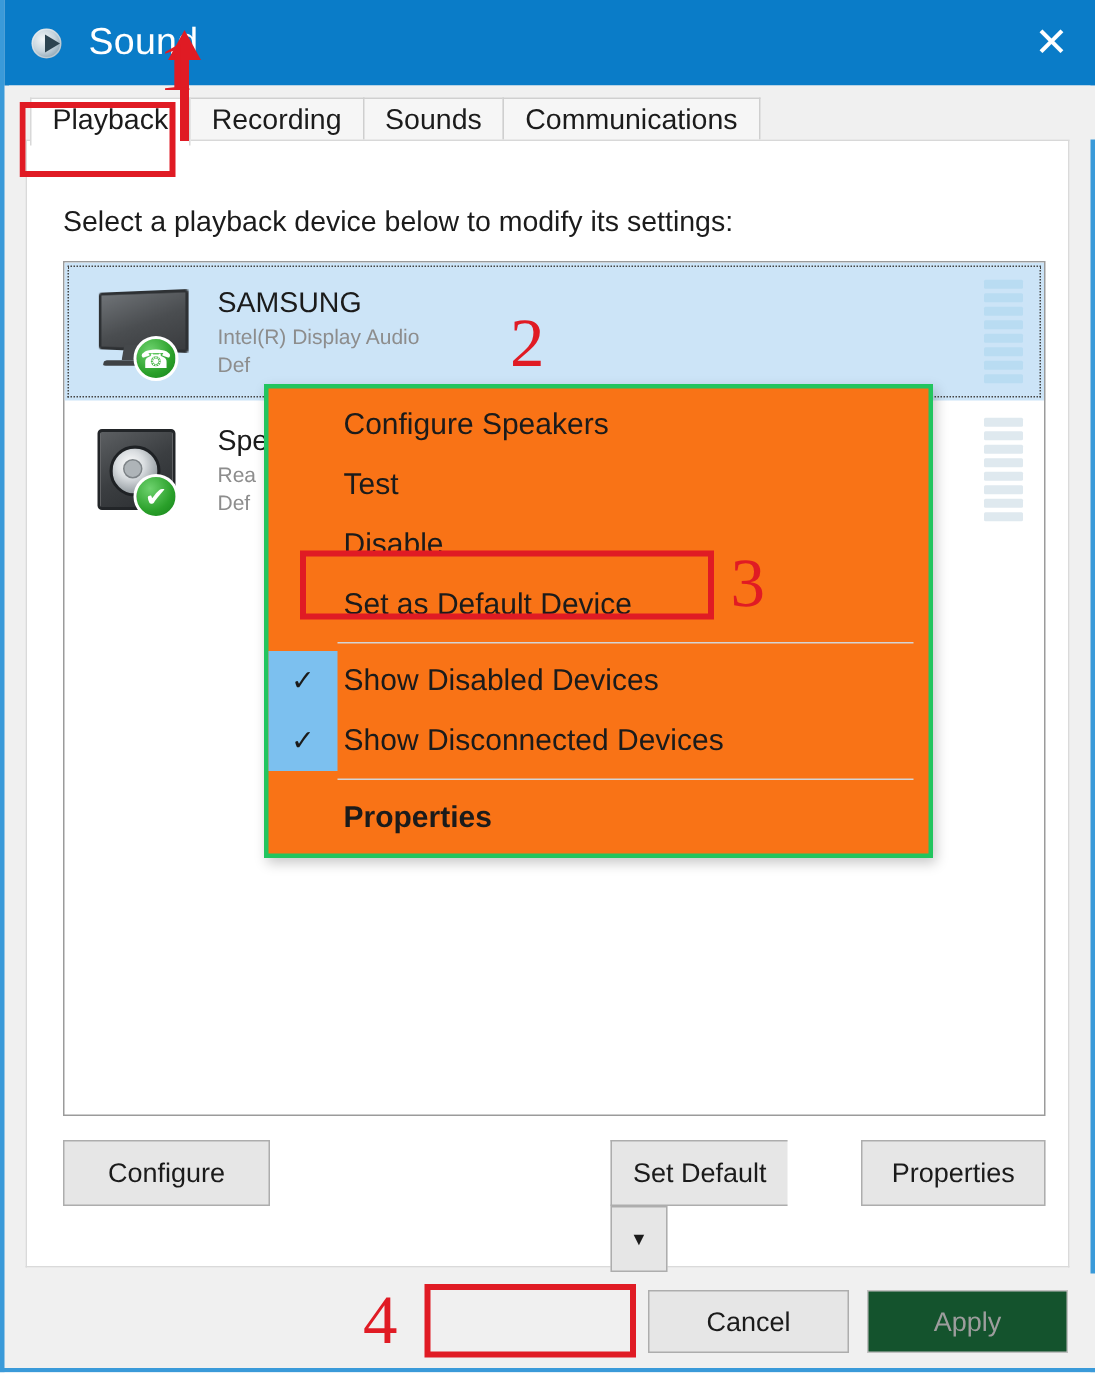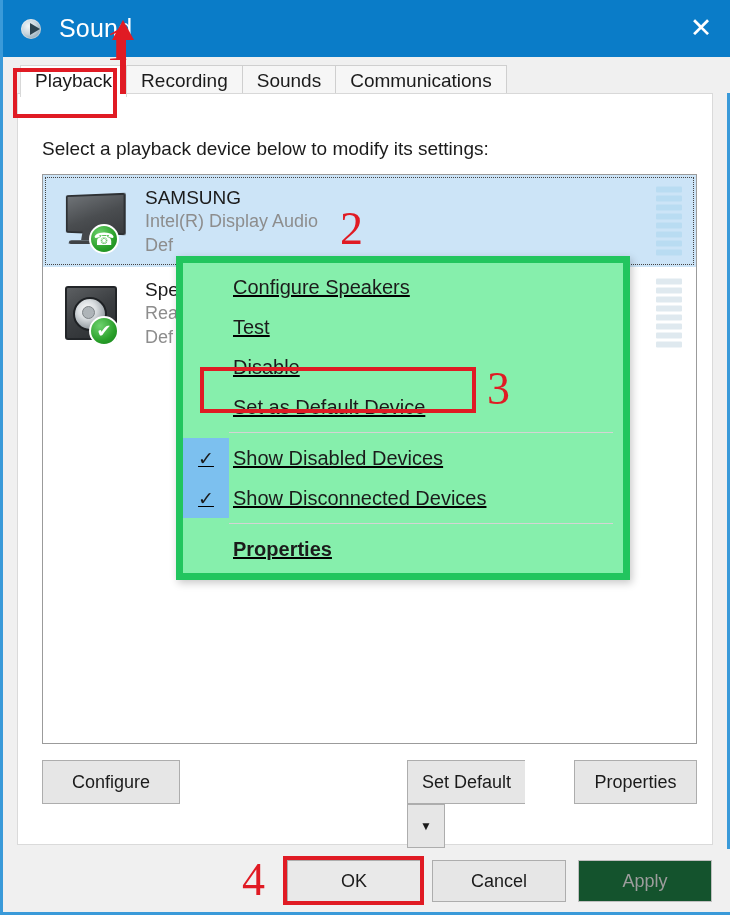--- a/index.html
+++ b/index.html
@@ -243,21 +243,21 @@
     display: flex;
     flex-direction: column;
     justify-content: center;
     line-height: 1.32;
   }
   .dev-name {
     font-size: 19px;
     color: #1b1b1b;
   }
   .dev-sub {
-    font-size: 18px;
+    font-size: 14px;
     color: #8d8d8d;
   }
 
   .meter {
     position: absolute;
     right: 14px;
     top: 50%;
     transform: translateY(-50%);
     width: 26px;
     display: flex;
@@ -344,26 +344,25 @@
     left: 572px; top: 11px;
     width: 134px; height: 42px;
   }
 
   
   .ctxmenu {
     position: absolute;
     left: 176px;
     top: 256px;
     width: 440px;
-    background: #86efac;
-    border: 7px solid #22c55e;
+    background: #f97316;
+    border: 3px solid #22c55e;
     box-shadow: 2px 3px 8px rgba(0,0,0,0.22);
     z-index: 50;
     padding: 4px 0 4px 0;
-    text-decoration: underline;
   }
   .ctxitem {
     position: relative;
     height: 40px;
     display: flex;
     align-items: center;
     font-size: 20px;
     color: #1b1b1b;
     cursor: default;
   }
@@ -505,21 +504,20 @@
         <div class="setdefault-wrap">
           <div class="btn" id="setdefault-btn">Set Default</div>
           <div class="btn" id="setdefault-arrow">▼</div>
         </div>
         <div class="btn" id="properties-btn">Properties</div>
       </div>
 
     </div>
 
     <div class="footer">
-      <div class="btn" id="ok-btn">OK</div>
       <div class="btn" id="cancel-btn">Cancel</div>
       <div class="btn disabled" id="apply-btn">Apply</div>
     </div>
 
   </div>
 
   <div class="ctxmenu">
     <div class="ctxitem">
       <div class="gutter"></div>
       <div class="label">Configure Speakers</div>

